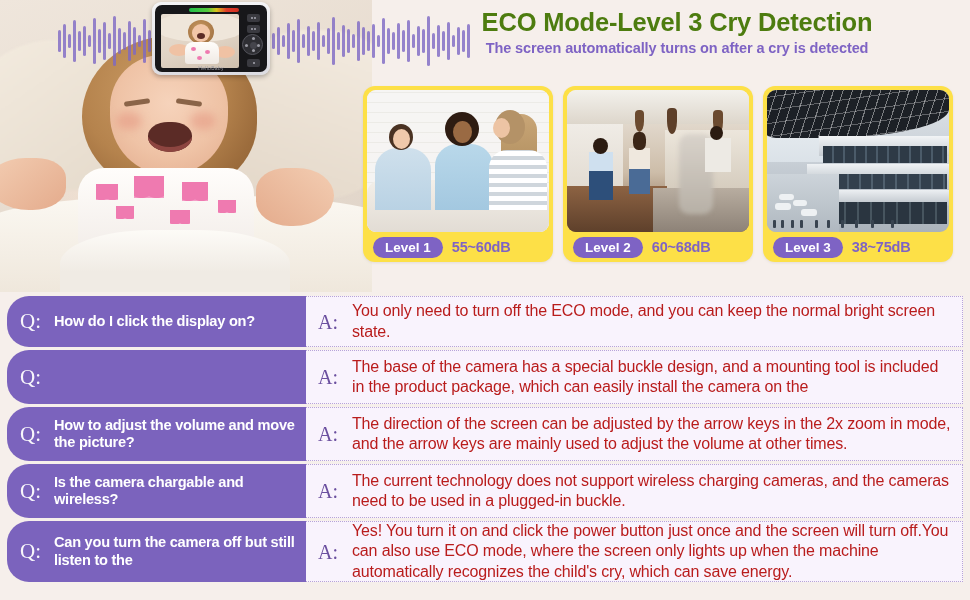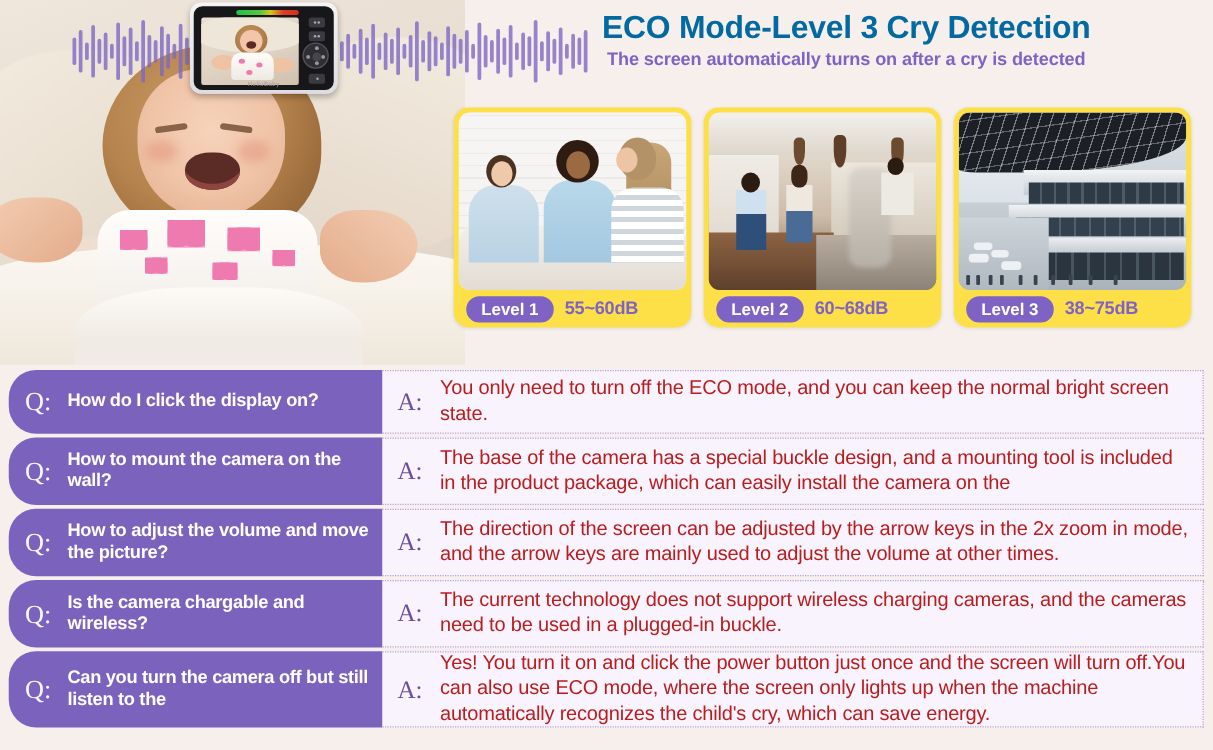--- a/index.html
+++ b/index.html
@@ -178,21 +178,21 @@
     border-radius:50%; background:#45454c;
   }
   .dp { position:absolute; width:3px; height:3px; background:#9a9aa3; border-radius:50%; }
 
   
   .headline {
     position: absolute; left: 392px; top: 8px; width: 570px;
     text-align: center;
   }
   .headline h1 {
-    font-size: 25.5px; font-weight: bold; color: #0369a1;
+    font-size: 25.5px; font-weight: bold; color: #4d7c0f;
     letter-spacing: -.2px; line-height: 1.15;
   }
   .headline h2 {
     font-size: 14.5px; font-weight: bold; color: #7e63c4;
     margin-top: 3px; letter-spacing: -.1px;
   }
 
   
   .cards { position: absolute; left: 363px; top: 86px; display: flex; gap: 10px; }
   .card {
@@ -558,21 +558,20 @@
       </div>
       <div class="a-cell">
         <span class="a-mark">A:</span>
         <span class="a-text">You only need to turn off the ECO mode, and you can keep the normal bright screen state.</span>
       </div>
     </div>
 
     <div class="faq-row r2">
       <div class="q-cell">
         <span class="q-mark">Q:</span>
-        <span class="q-text">How to mount the camera on the wall?</span>
       </div>
       <div class="a-cell">
         <span class="a-mark">A:</span>
         <span class="a-text">The base of the camera has a special buckle design, and a mounting tool is included in the product package, which can easily install the camera on the</span>
       </div>
     </div>
 
     <div class="faq-row r3">
       <div class="q-cell">
         <span class="q-mark">Q:</span>

